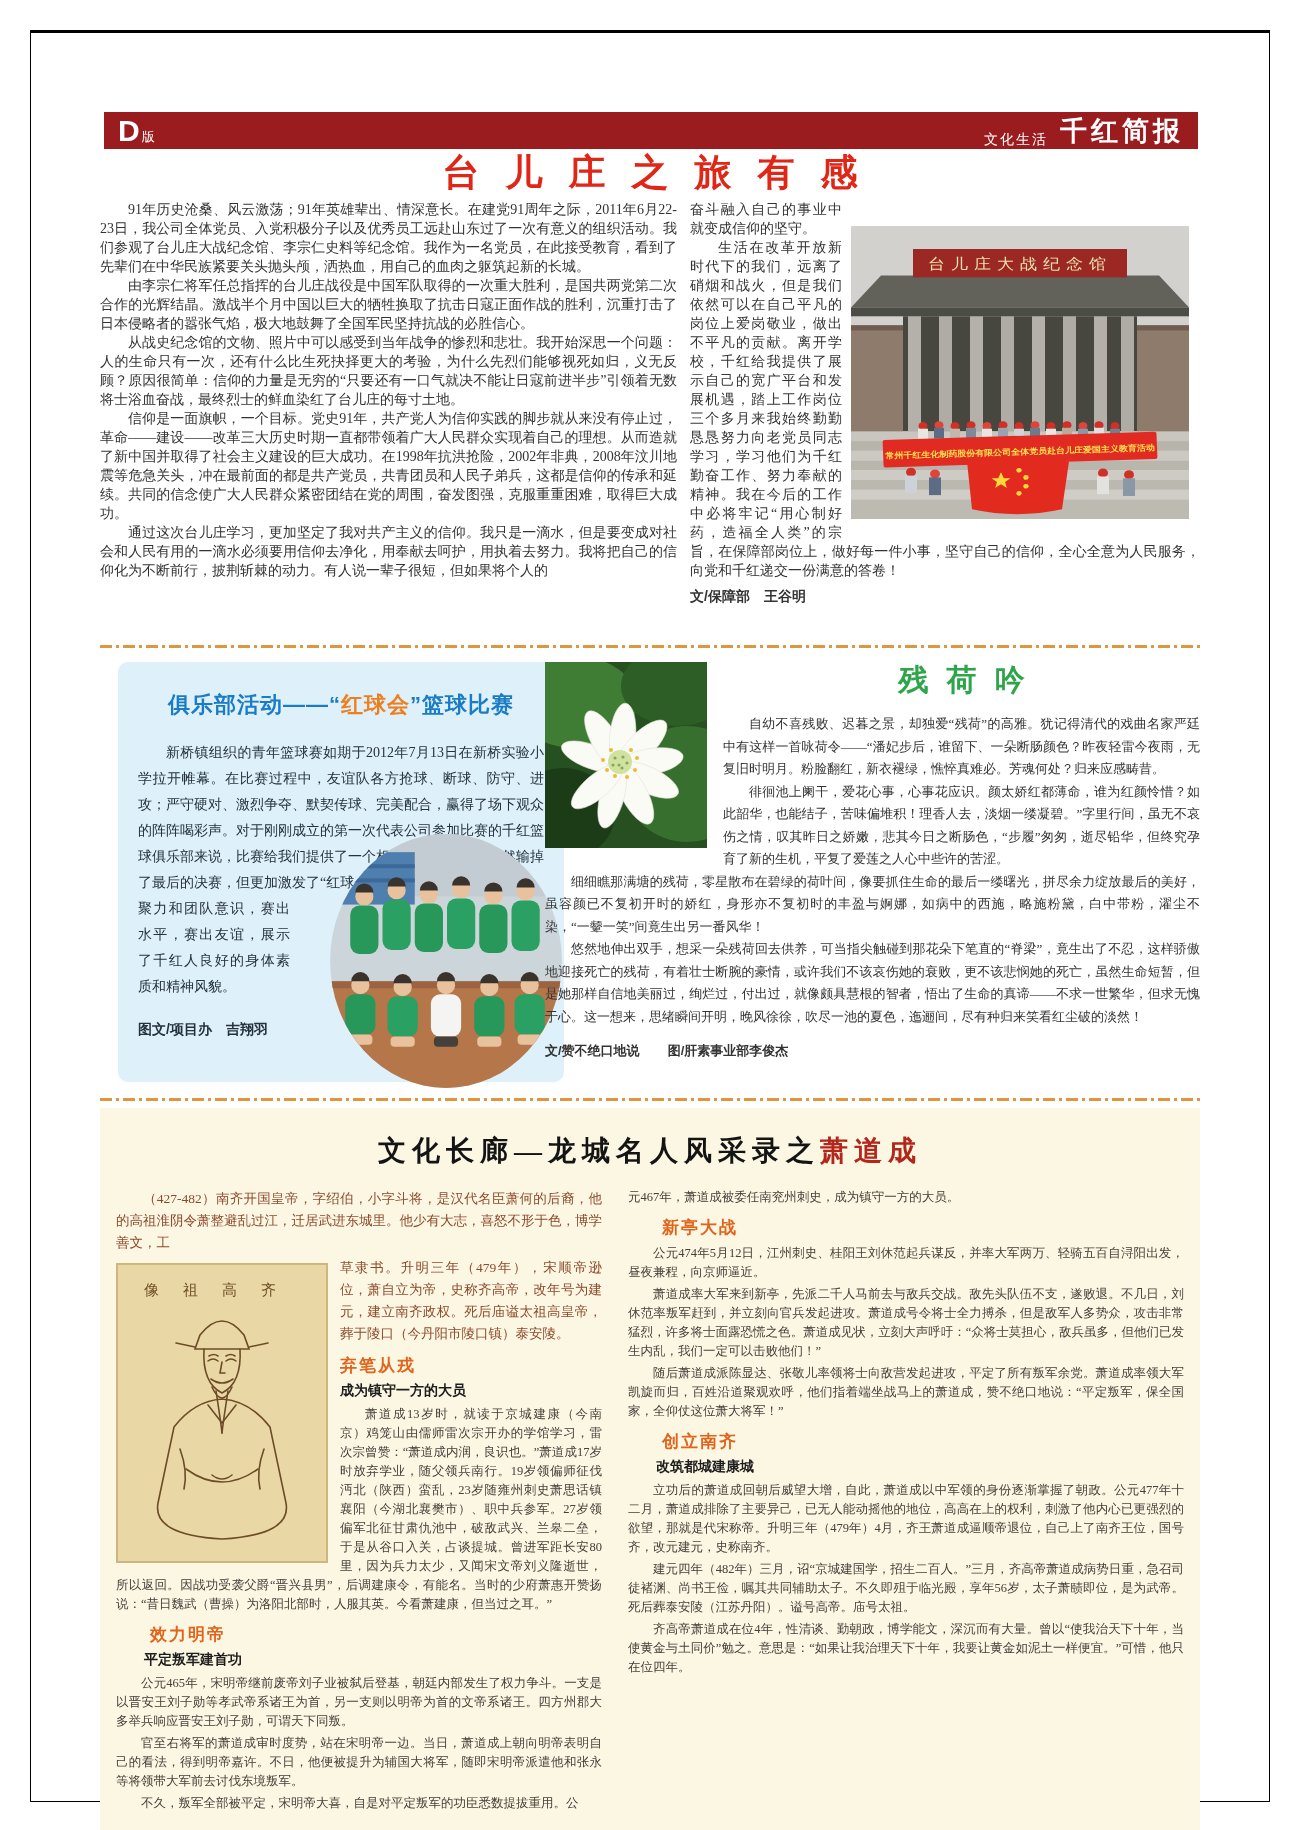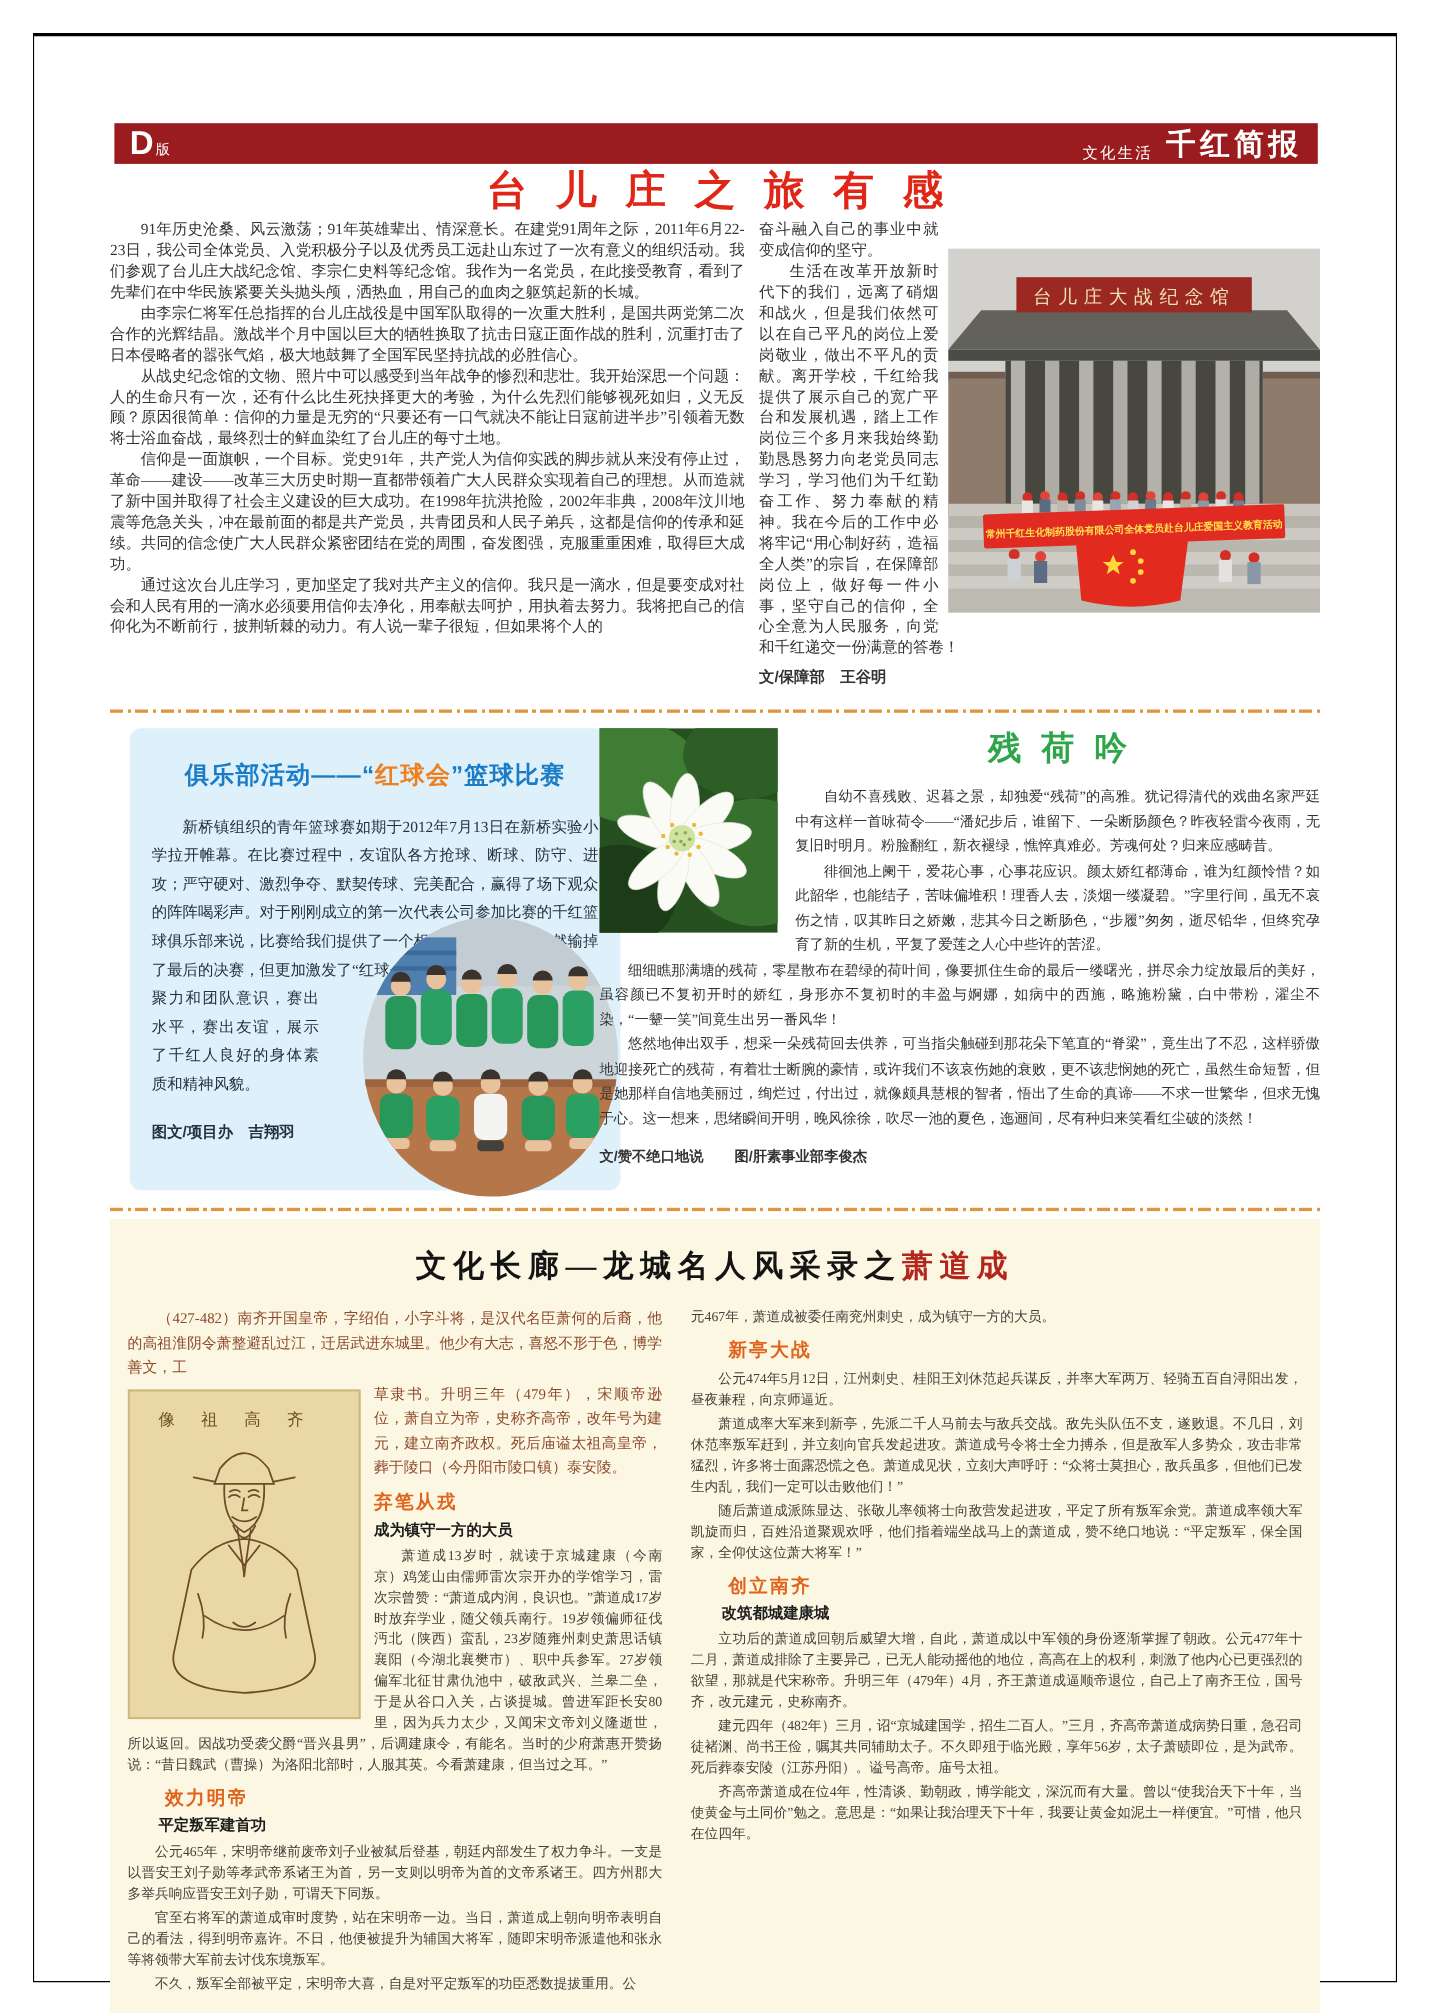--- a/index.html
+++ b/index.html
@@ -19,21 +19,21 @@
   .sec-label{font-size:14px;letter-spacing:2px;}
   .brand{font-size:27px;font-weight:bold;letter-spacing:4px;font-family:"DejaVu Serif","Liberation Serif",serif;}
 
   
   .a1-title{position:absolute;left:100px;top:148px;width:1100px;margin:0;text-align:center;
             font-size:37px;font-weight:bold;color:#e02617;letter-spacing:26px;text-indent:26px;}
   .a1-cols{position:absolute;left:100px;top:200px;width:1100px;display:flex;gap:13px;}
   .a1-left{width:577px;}
   .a1-right{width:510px;}
   .a1-cols p{margin:0;font-size:14px;line-height:19px;text-align:justify;text-indent:2em;color:#333;}
-  .memorial{float:right;width:338px;height:331px;margin:26px 0 8px 9px;}
+  .memorial{float:right;width:338px;height:293px;margin:26px 11px 8px 9px;}
   .memorial svg{display:block;width:100%;height:100%;}
   .a1-right p.lead{text-indent:0;}
   .byline{text-align:right;font-weight:bold;text-indent:0 !important;margin-top:7px !important;
           font-family:"Liberation Sans","DejaVu Sans",sans-serif;font-size:14.5px;color:#222;}
 
   
   .divider{position:absolute;left:100px;width:1100px;height:3px;
            background:repeating-linear-gradient(90deg,#e0953f 0 12px,transparent 12px 16px,#e0953f 16px 19px,transparent 19px 23px);}
   .d1{top:645px;} .d2{top:1098px;}
 

